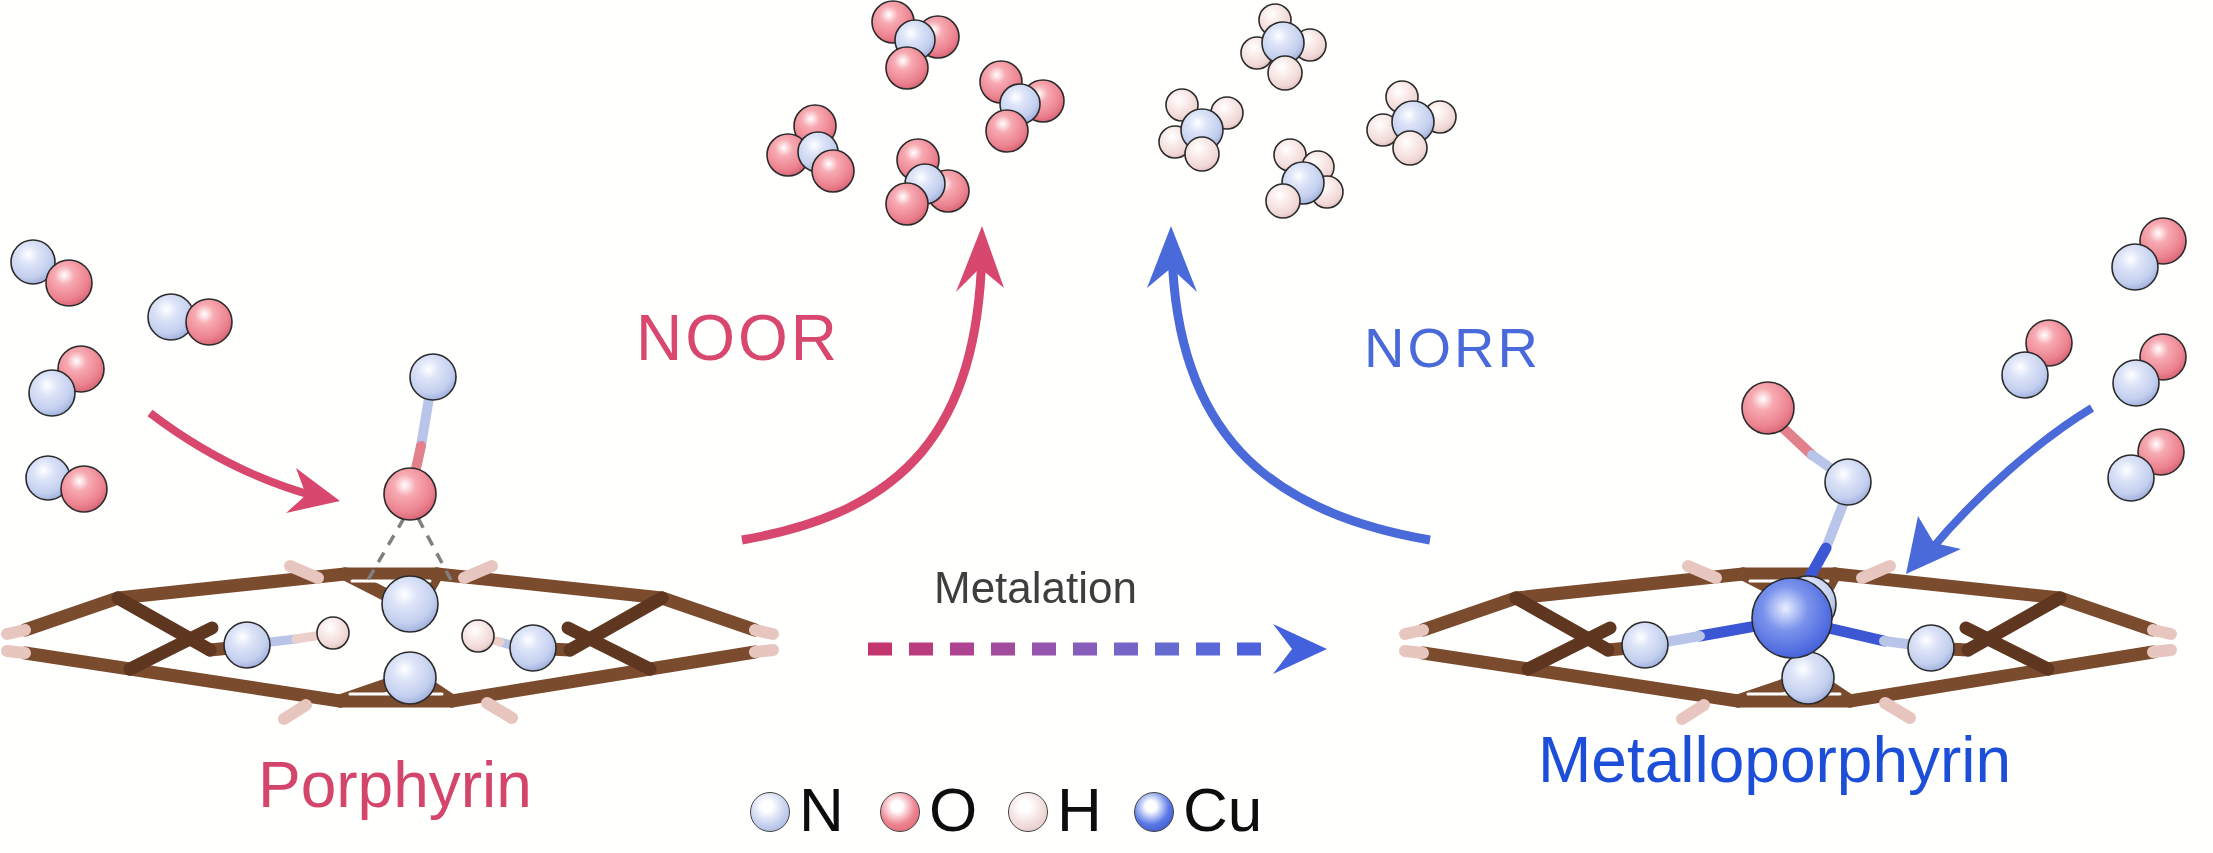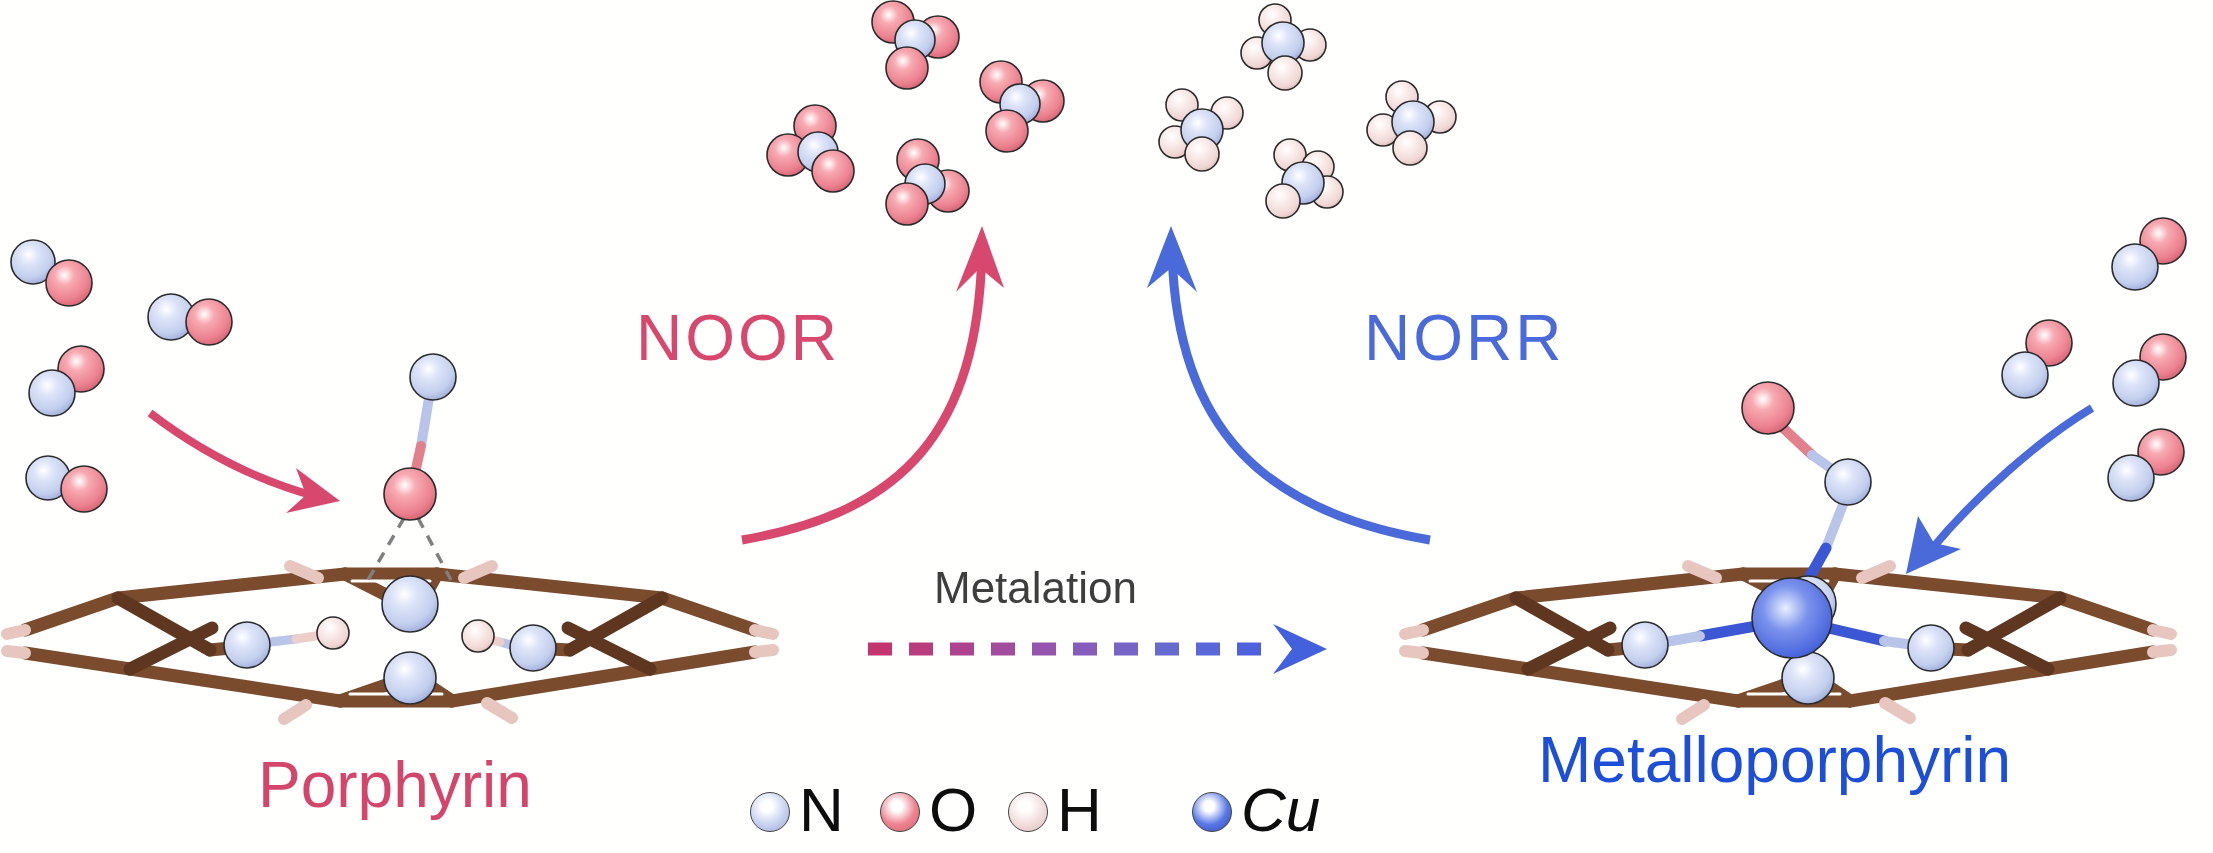--- a/index.html
+++ b/index.html
@@ -1,30 +1,30 @@
 <!DOCTYPE html>
 <html><head>
 <meta charset="utf-8">
 <style>
   html,body{margin:0;padding:0;background:#ffffff;}
   #canvas{position:relative;width:2213px;height:853px;background:#fffffe;overflow:hidden;
           font-family:"Liberation Sans", sans-serif;}
   #scene{position:absolute;left:0;top:0;}
   .figlabel{position:absolute;white-space:nowrap;line-height:1;}
   .lbl-noor{left:636px;top:306px;font-size:64px;letter-spacing:3px;}
-  .lbl-norr{left:1364px;top:306px;font-size:64px;letter-spacing:3px;}
+  .lbl-norr{left:1364px;top:320px;font-size:56px;letter-spacing:3px;}
   .lbl-metalation{left:934px;top:566px;font-size:44px;}
   .lbl-porphyrin{left:258px;top:740px;font-size:64px;margin-top:13px;}
   .lbl-metalloporphyrin{left:1538px;top:728px;font-size:64px;}
   .legend{position:absolute;left:0;top:0;width:100%;height:100%;pointer-events:none;}
   .legend-item{position:absolute;display:flex;align-items:center;height:48px;top:788px;}
   .legend-item:nth-child(1){left:750px;}
   .legend-item:nth-child(2){left:880px;}
   .legend-item:nth-child(3){left:1008px;}
-  .legend-item:nth-child(4){left:1192px;font-style:italic;}
+  .legend-item:nth-child(4){left:1134px;}
   .legend-sphere{width:40px;height:40px;border-radius:50%;border:1.5px solid #444;
                  box-sizing:border-box;margin-right:9px;}
   .legend-label{font-size:62px;color:#0d0d0d;line-height:1;transform:translateY(-2px);}
 </style>
 </head>
 <body>
 
 <div id="canvas">
 
 <svg id="scene" width="2213" height="853" viewBox="0 0 2213 853">

